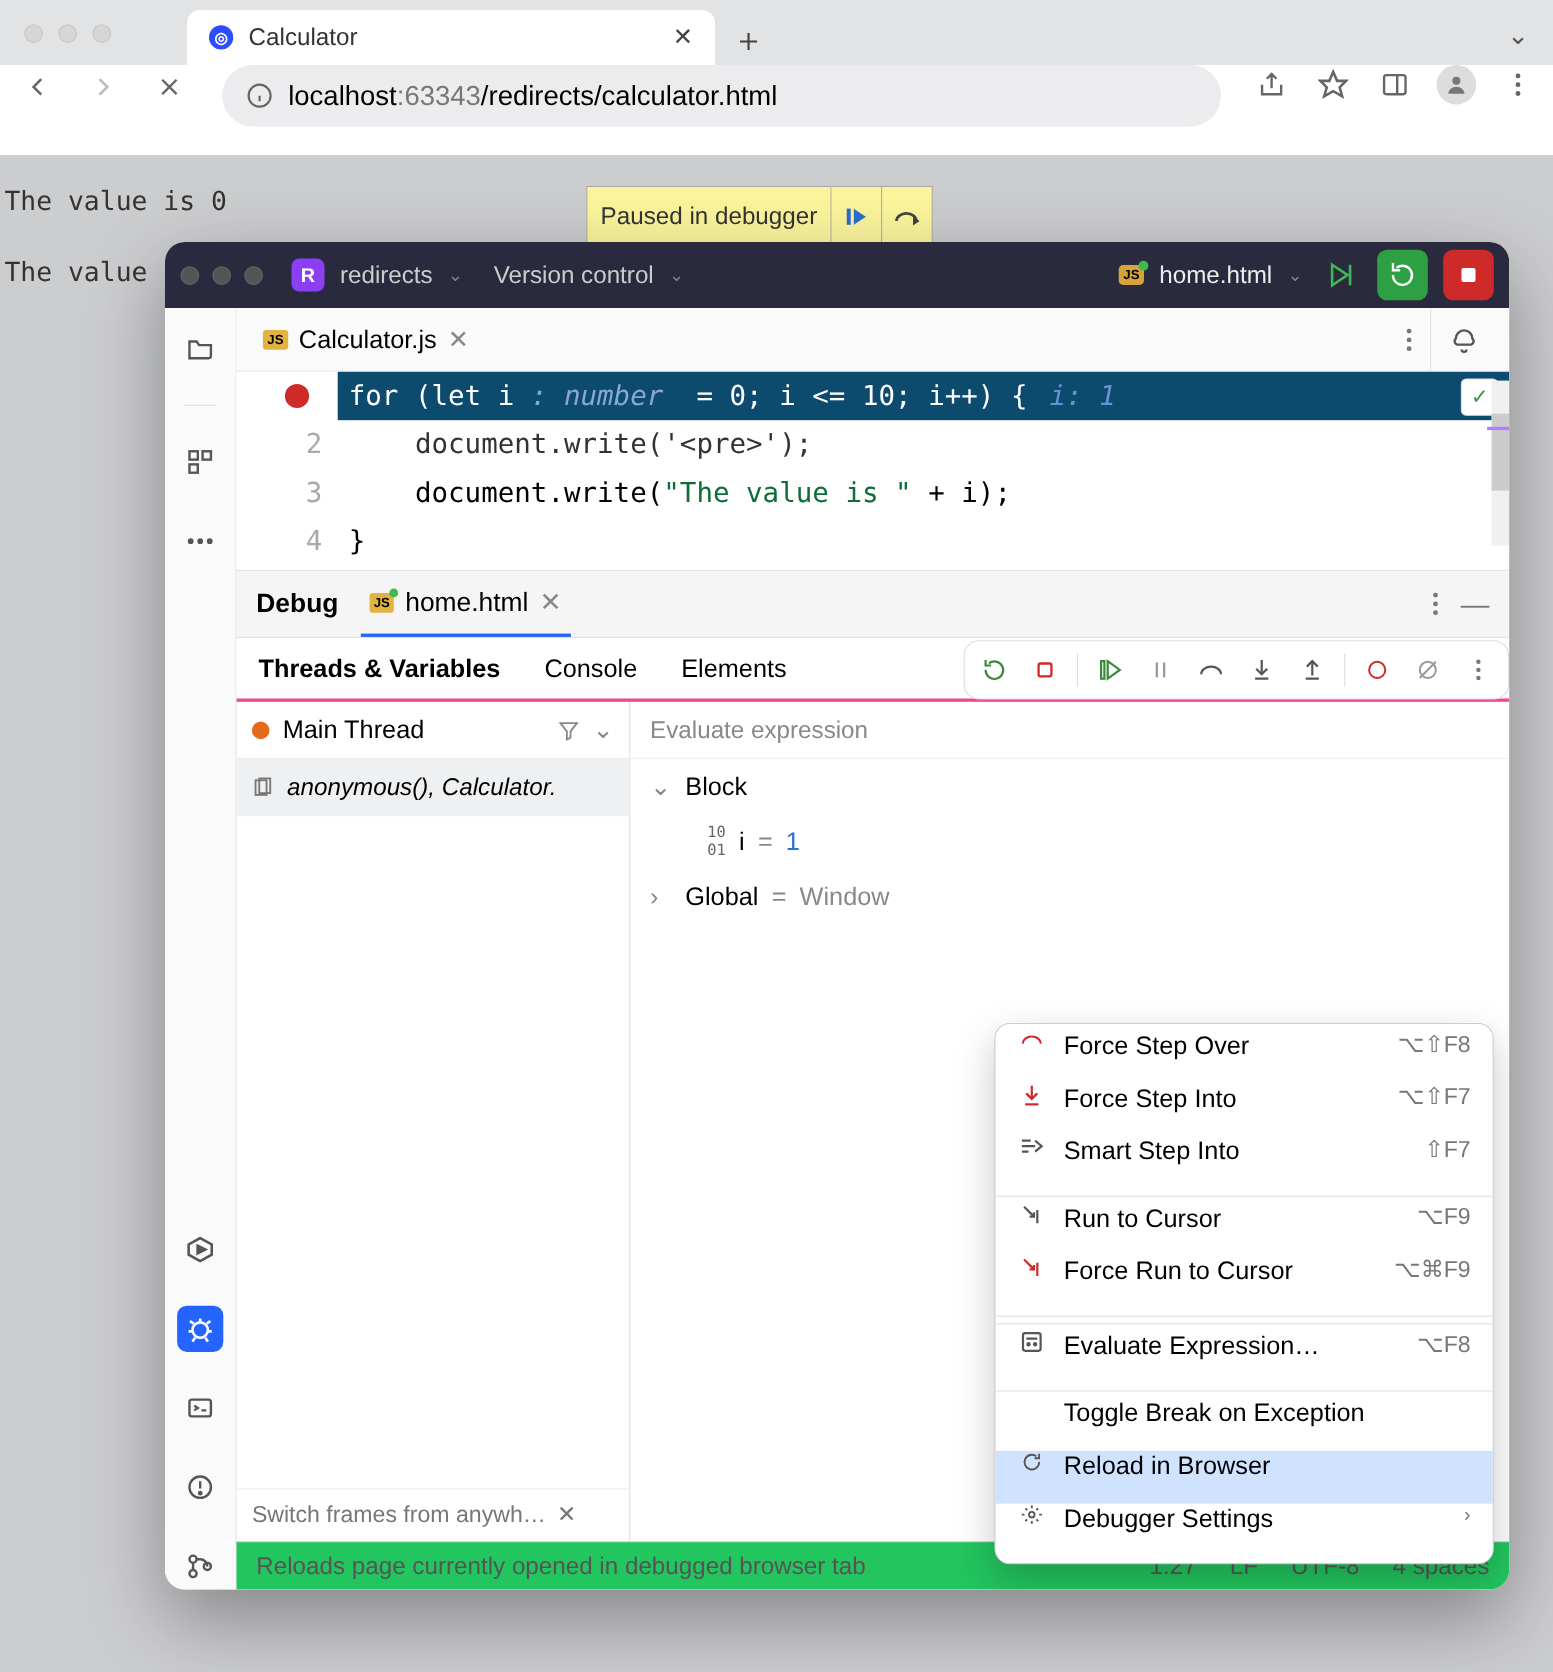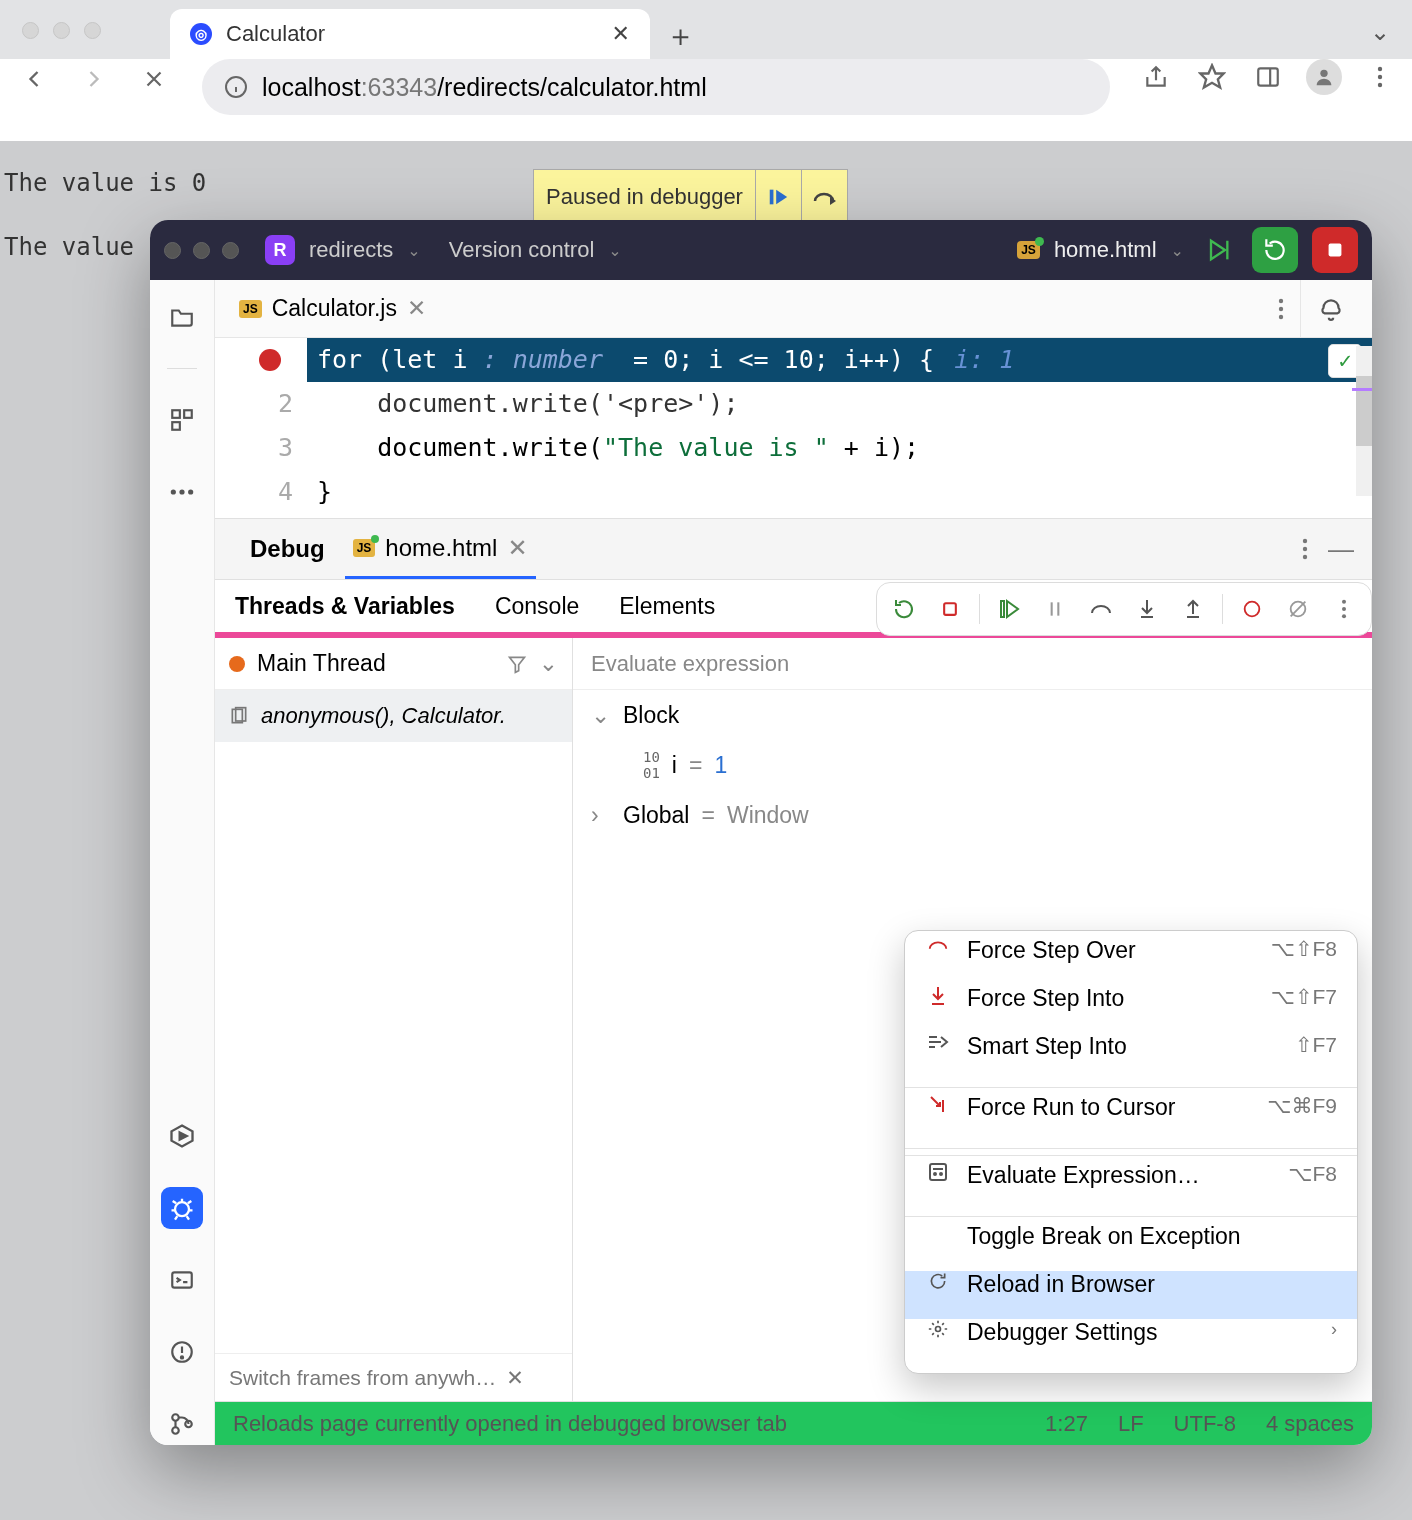--- a/index.html
+++ b/index.html
@@ -74,25 +74,25 @@
 .tok-kw { color: #fff; }
 .tok-hint { color: #8aa6d8; font-style: italic; }
 .tok-str { color: #0d6e3a; }
 .inline-hint { color: #6892d5; font-style: italic; margin-left: 20px; }
 .code-check { position: absolute; top: 6px; right: 10px; color: #2e9a3e; font-size: 22px; background: #fff; border: 1px solid #ddd; border-radius: 5px; width: 34px; height: 34px; display: flex; align-items: center; justify-content: center; }
 .code-scroll { position: absolute; top: 8px; right: 0; width: 16px; height: 150px; background: #f0f0f0; }
 .code-scroll-thumb { width: 16px; height: 70px; background: #ccc; margin-top: 30px; }
 .code-scroll-mark { position: absolute; top: 50px; right: 0; width: 20px; height: 3px; background: #b57cff; }
 
 .debug-header { height: 62px; background: #f5f5f5; border-top: 1px solid #e0e0e0; border-bottom: 1px solid #e0e0e0; display: flex; align-items: center; padding: 0 18px; gap: 20px; font-size: 24px; }
-.debug-header-title { font-weight: 700; margin-left: 17px; }
+.debug-header-title { font-weight: 700; }
 .debug-tab { display: flex; align-items: center; gap: 10px; border-bottom: 3px solid #2564ff; height: 100%; padding: 0 8px; }
 .debug-header-spacer { flex: 1; }
 
-.debug-subtabs { height: 58px; background: #fff; border-bottom: 6px solid #ec4899; display: flex; align-items: stretch; padding: 0; font-size: 23px; position: relative; }
+.debug-subtabs { height: 58px; background: #fff; border-bottom: 3px solid #ec4899; display: flex; align-items: stretch; padding: 0; font-size: 23px; position: relative; }
 .subtab { padding: 0 20px; display: flex; align-items: center; }
 .subtab.active { font-weight: 600; }
 .dbg-toolbar { margin-left: auto; background: #fff; border: 1px solid #dcdcdc; border-radius: 14px; display: flex; align-items: center; padding: 0 10px; gap: 12px; height: 54px; position: relative; top: 2px; }
 .dbg-tool { width: 34px; height: 34px; display: flex; align-items: center; justify-content: center; color: #555; }
 .dbg-sep { width: 1px; height: 30px; background: #ddd; }
 
 .debug-body { flex: 1; display: flex; }
 .threads-panel { width: 358px; border-right: 1px solid #e0e0e0; display: flex; flex-direction: column; }
 .thread-row { height: 52px; display: flex; align-items: center; padding: 0 14px; gap: 12px; font-size: 23px; border-bottom: 1px solid #eee; }
 .thread-dot { width: 16px; height: 16px; border-radius: 50%; background: #e66a1c; }
@@ -537,20 +537,31 @@
             <line x1="2" y1="14" x2="8" y2="14"></line>
             <polyline points="14 4 20 9 14 14"></polyline>
           </svg>
         </span>
       <span class="ctx-label">Smart Step Into</span>
       <span class="ctx-short">⇧F7</span>
     </div>
     <div class="ctx-sep"></div>
     <div class="ctx-item">
       <span class="ctx-icon">
+          <svg width="20" height="20" viewBox="0 0 20 20" fill="none" stroke="#555" stroke-width="2">
+            <line x1="3" y1="3" x2="12" y2="12"></line>
+            <polyline points="8 12 12 12 12 8"></polyline>
+            <line x1="15" y1="6" x2="15" y2="18"></line>
+          </svg>
+        </span>
+      <span class="ctx-label">Run to Cursor</span>
+      <span class="ctx-short">⌥F9</span>
+    </div>
+    <div class="ctx-item">
+      <span class="ctx-icon">
           <svg width="20" height="20" viewBox="0 0 20 20" fill="none" stroke="#cf2a2a" stroke-width="2">
             <line x1="3" y1="3" x2="12" y2="12"></line>
             <polyline points="8 12 12 12 12 8"></polyline>
             <line x1="15" y1="6" x2="15" y2="18"></line>
           </svg>
         </span>
       <span class="ctx-label">Force Run to Cursor</span>
       <span class="ctx-short">⌥⌘F9</span>
     </div>
     <div class="ctx-sep"></div>

